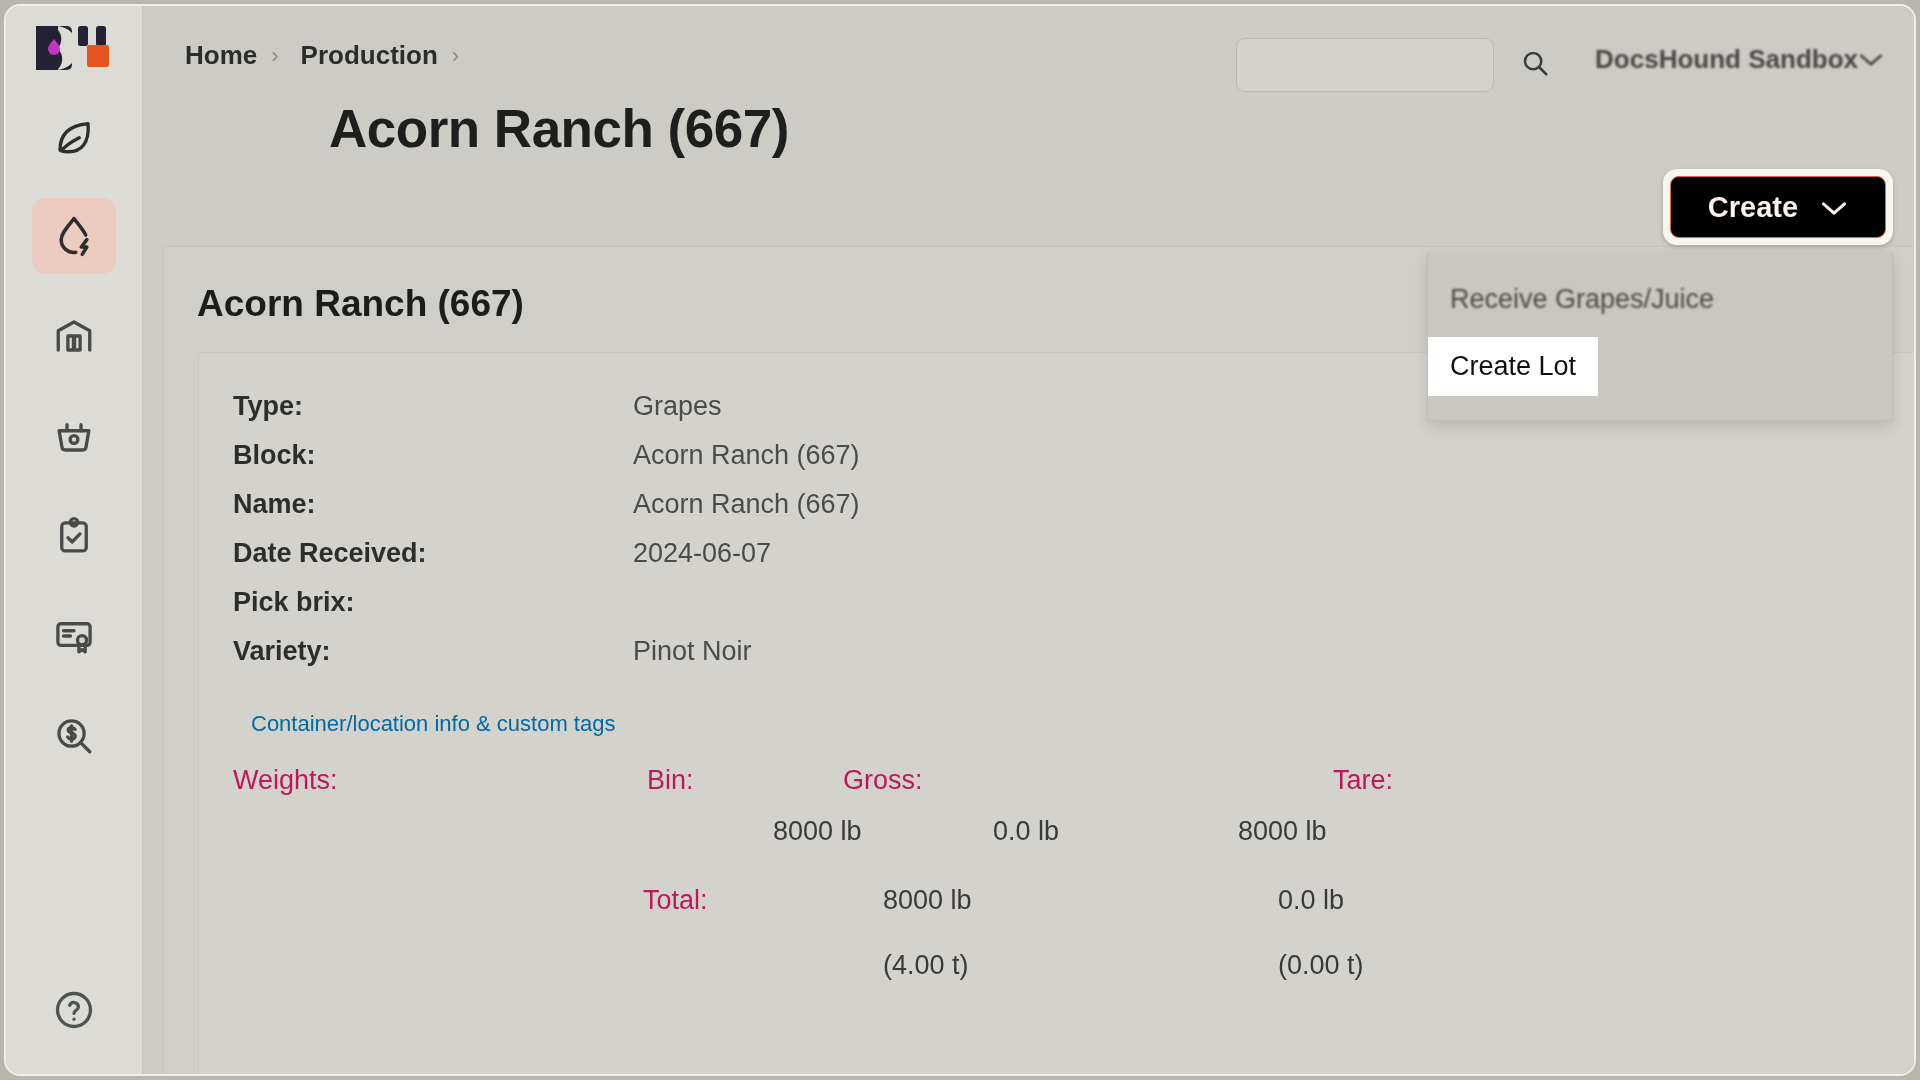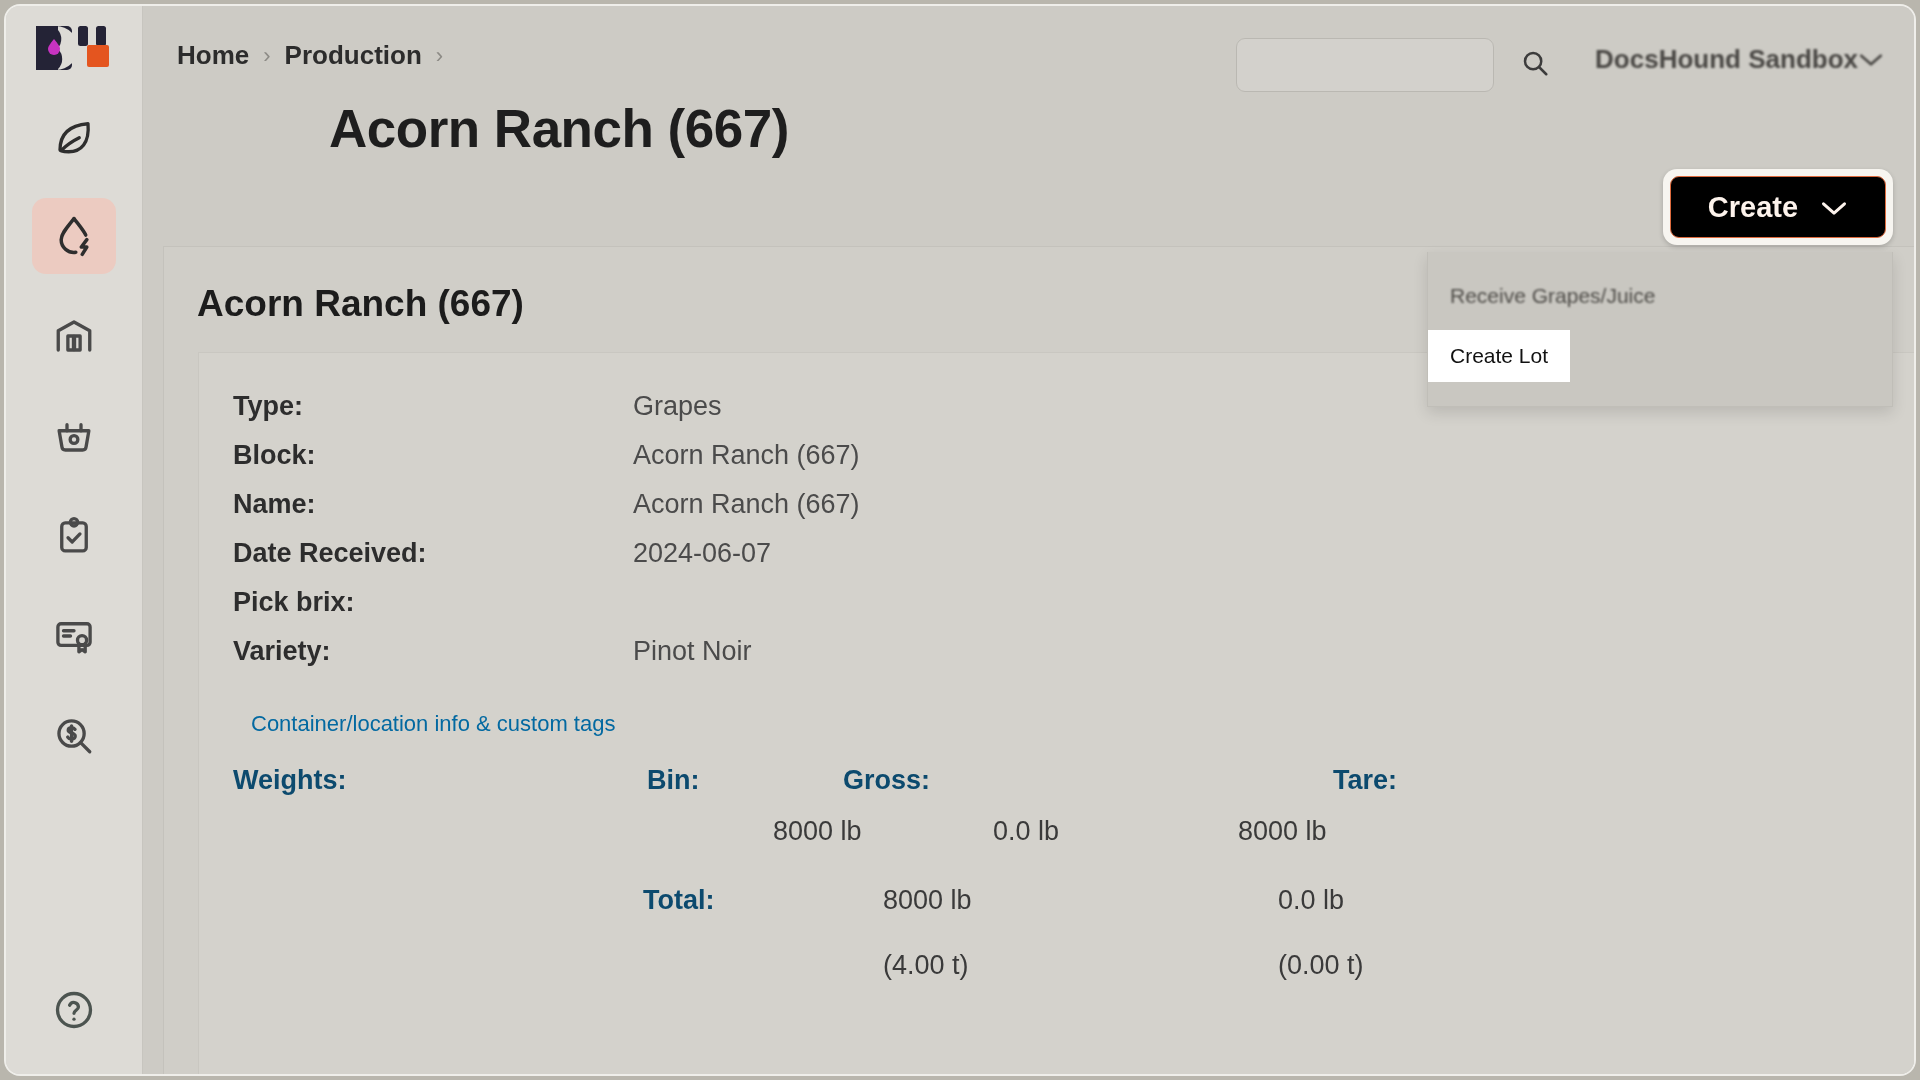--- a/index.html
+++ b/index.html
@@ -77,21 +77,21 @@
     padding: 0 0 0 34px;
   }
   #breadcrumb {
     position: absolute;
     left: 34px; top: 34px;
     display: flex; align-items: center; gap: 14px;
     font-size: 26px; font-weight: bold;
     color: #2c2c2c;
     filter: blur(0.7px);
   }
-  #breadcrumb .crumb { cursor: pointer; }
+  #breadcrumb .crumb { cursor: pointer; margin-left: 8px; }
   #breadcrumb .sep { color: #8d8b86; font-weight: normal; font-size: 22px; }
 
   #search-box {
     position: absolute;
     right: 420px; top: 32px;
     width: 258px; height: 54px;
     background: #d3d1cc;
     border: 1px solid #bab8b2;
     border-radius: 9px;
     display: flex; align-items: center;
@@ -157,21 +157,21 @@
     background: #c9c7c1;
     border-left: 1px solid #c0beb8;
     border-right: 1px solid #c0beb8;
     border-bottom: 1px solid #c0beb8;
     box-shadow: 0 6px 14px rgba(0,0,0,0.12);
     padding: 22px 0 24px 0;
     z-index: 25;
   }
   .menu-item {
     padding: 10px 22px;
-    font-size: 21px;
+    font-size: 27px;
     color: #4d4b47;
     cursor: pointer;
     filter: blur(0.9px);
   }
   .menu-item.highlighted {
     display: inline-block;
     background: #ffffff;
     color: #111111;
     filter: none;
     padding: 14px 22px 14px 22px;
@@ -233,21 +233,21 @@
     position: relative;
     width: 1720px;
   }
   .w-row { position: relative; height: 51px; }
   .w-cell {
     position: absolute;
     font-size: 27px;
     color: #3a3a3a;
     white-space: nowrap;
   }
-  .w-cell.hdr { font-weight: bold; color: #0c4a6e; }
+  .w-cell.hdr { font-weight: normal; color: #be185d; }
   .c-label { left: 0; }
   .c-bin   { left: 414px; }
   .c-gross { left: 610px; }
   .c-tare  { left: 1100px; }
 
   .v-bin   { left: 540px; }
   .v-gross { left: 760px; }
   .v-tare  { left: 1005px; }
 
   .t-label { left: 410px; }

